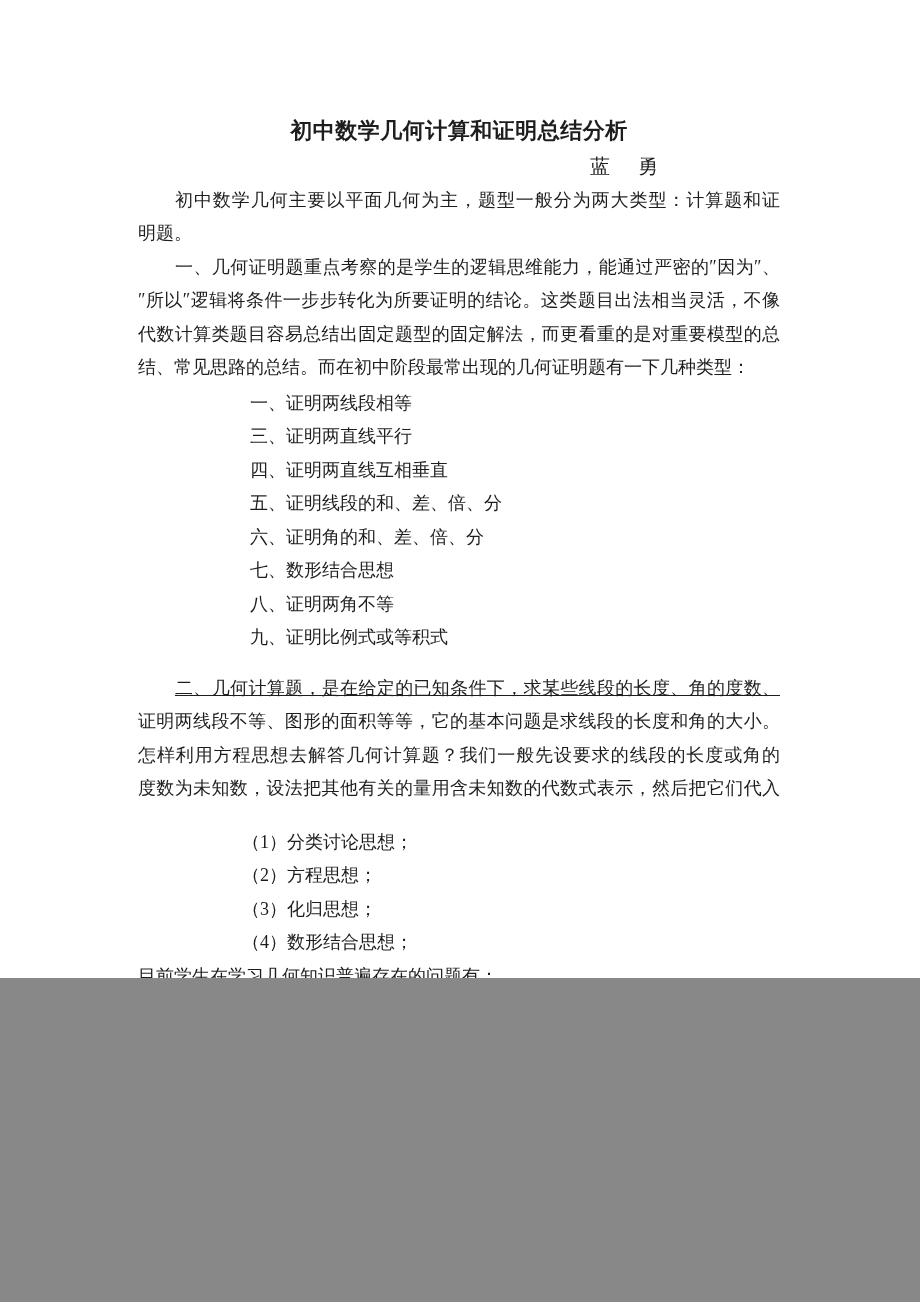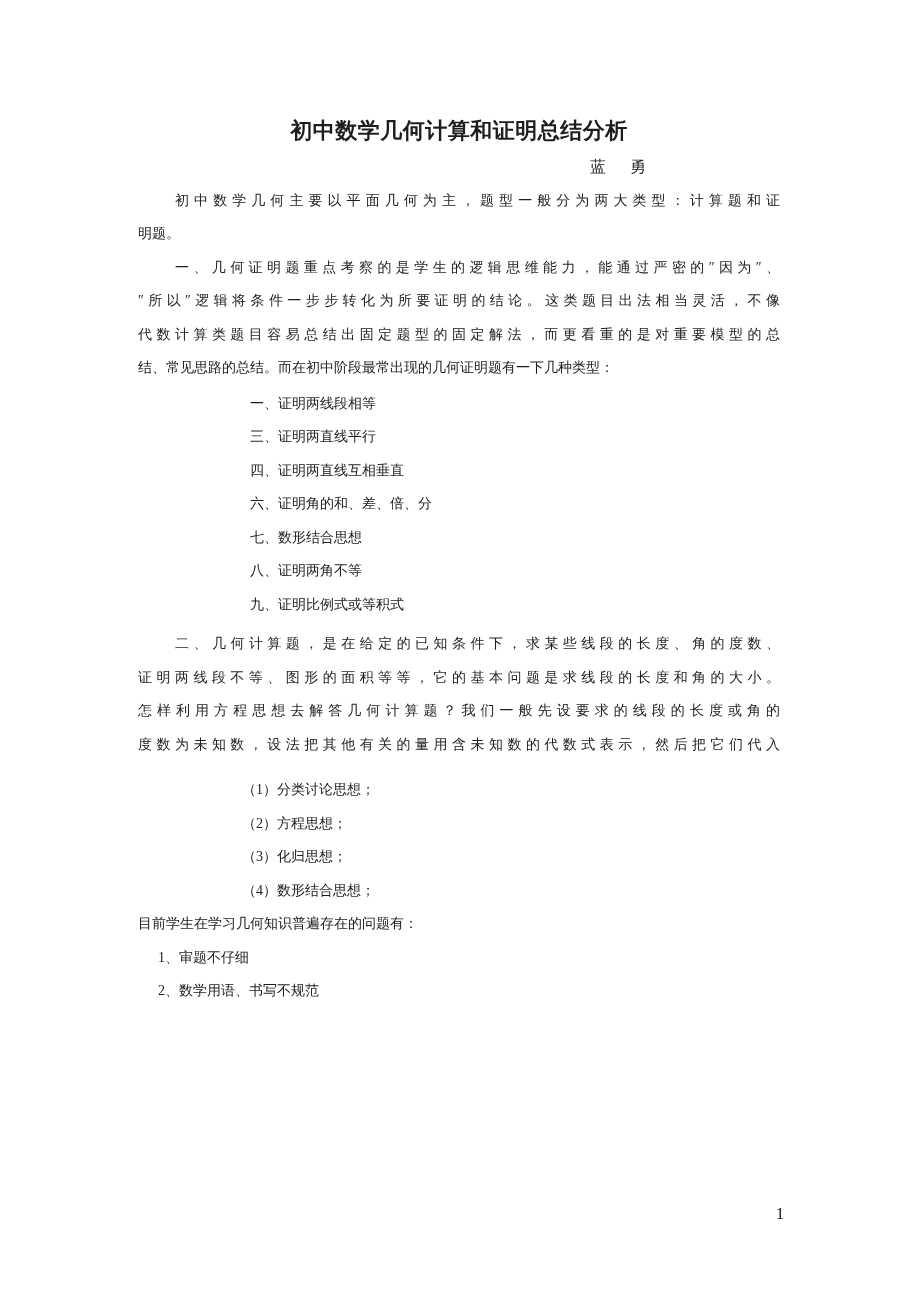--- a/index.html
+++ b/index.html
@@ -1,19 +1,19 @@
 <!DOCTYPE html>
 <html lang="zh"><head>
 <meta charset="utf-8">
 <style>
   html, body { margin: 0; padding: 0; background: #888; }
   .page {
     position: relative;
     width: 920px;
-    height: 1302px;
+    height: 978px;
     margin: 0 auto;
     background: #ffffff;
     color: #1d1d1d;
     font-family: "Liberation Serif", "DejaVu Serif", serif;
     overflow: hidden;
   }
   .content {
     position: absolute;
     left: 138px;
     top: 112px;
@@ -22,39 +22,39 @@
   .doc-title {
     margin: 0;
     font-size: 22px;
     font-weight: bold;
     text-align: center;
     line-height: 38px;
     letter-spacing: 0.5px;
   }
   .author-line {
     line-height: 33.5px;
-    font-size: 16px;
+    font-size: 20px;
     padding-left: 452px;
     letter-spacing: 4px;
     white-space: nowrap;
   }
   .line {
-    font-size: 14px;
+    font-size: 18px;
     line-height: 33.5px;
     min-height: 33.5px;
     text-align: justify;
     text-align-last: justify;
     text-justify: inter-character;
     white-space: nowrap;
   }
   .line.endp { text-align-last: left; }
   .indent { text-indent: 37px; }
   .gap2 { margin-top: 2px; }
-  .gap4 { margin-top: 12px; }
-  .gap5 { margin-top: 6px; }
+  .gap4 { margin-top: 20px; }
+  .gap5 { margin-top: 17px; text-decoration: underline; }
   .lvl-deep  { padding-left: 112px; text-align-last: left; }
   .lvl-paren { padding-left: 104px; text-align-last: left; }
   .lvl-num   { padding-left: 20px;  text-align-last: left; }
   .page-number {
     position: absolute;
     left: 768px;
     top: 1201px;
     width: 24px;
     text-align: center;
     font-size: 17px;
@@ -75,20 +75,21 @@
     <div class="line endp">明题。</div>
 
     <div class="line indent">一、几何证明题重点考察的是学生的逻辑思维能力，能通过严密的″因为″、</div>
     <div class="line">″所以″逻辑将条件一步步转化为所要证明的结论。这类题目出法相当灵活，不像</div>
     <div class="line">代数计算类题目容易总结出固定题型的固定解法，而更看重的是对重要模型的总</div>
     <div class="line endp">结、常见思路的总结。而在初中阶段最常出现的几何证明题有一下几种类型：</div>
 
     <div class="line lvl-deep gap2">一、证明两线段相等</div>
     <div class="line lvl-deep">三、证明两直线平行</div>
     <div class="line lvl-deep">四、证明两直线互相垂直</div>
+    <div class="line lvl-deep">五、证明线段的和、差、倍、分</div>
     <div class="line lvl-deep">六、证明角的和、差、倍、分</div>
     <div class="line lvl-deep">七、数形结合思想</div>
     <div class="line lvl-deep">八、证明两角不等</div>
     <div class="line lvl-deep">九、证明比例式或等积式</div>
 
     <div class="line indent gap5">二、几何计算题，是在给定的已知条件下，求某些线段的长度、角的度数、</div>
     <div class="line">证明两线段不等、图形的面积等等，它的基本问题是求线段的长度和角的大小。</div>
     <div class="line">怎样利用方程思想去解答几何计算题？我们一般先设要求的线段的长度或角的</div>
     <div class="line">度数为未知数，设法把其他有关的量用含未知数的代数式表示，然后把它们代入</div>
 

